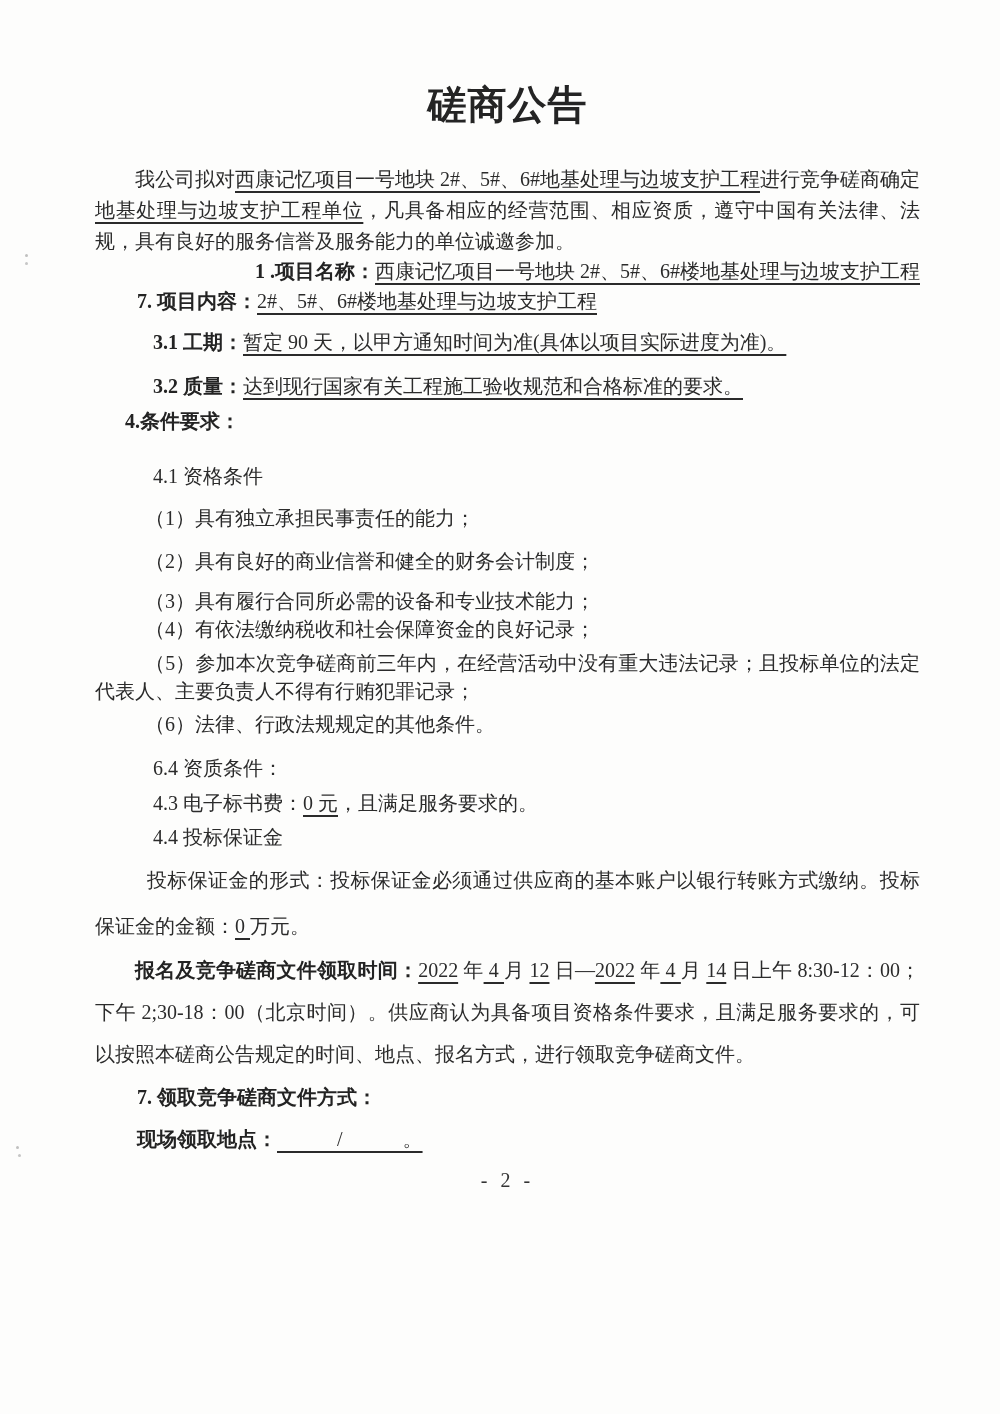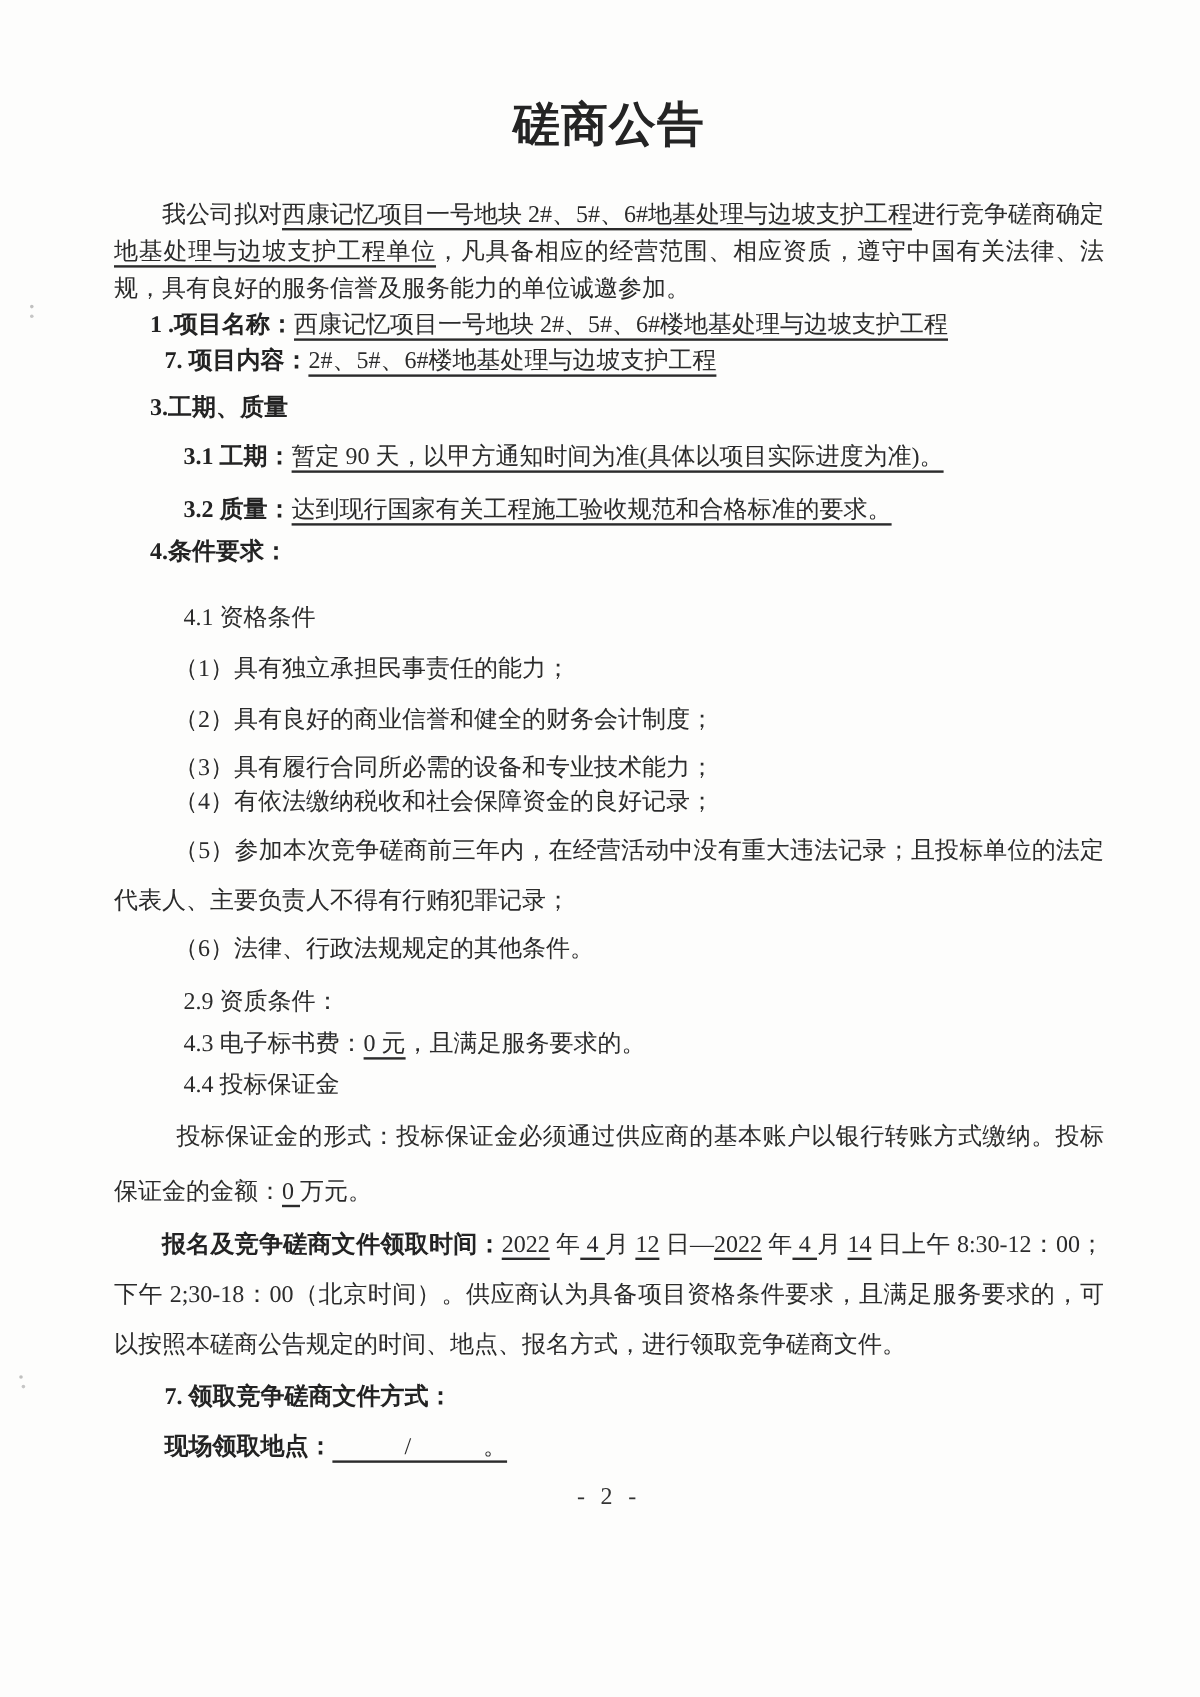--- a/index.html
+++ b/index.html
@@ -22,32 +22,32 @@
     line-height:50px;
     color:#242424;
     letter-spacing:1px;
   }
   .line{line-height:28px;}
   .para{text-align:justify;}
   .u{text-decoration:underline;text-decoration-thickness:1.5px;text-underline-offset:5px;}
   .b{font-weight:bold;color:#232323;}
 
   .p-intro{margin-top:34px;line-height:31px;text-indent:40px;}
-  .l-item1{margin-top:0;margin-left:30px;}
+  .l-item1{margin-top:0;margin-left:18px;text-align:right;}
   .l-item2{margin-top:2px;margin-left:42px;}
   .l-item3{margin-top:11px;margin-left:30px;}
   .l-s31{margin-top:13px;margin-left:58px;}
   .l-s32{margin-top:16px;margin-left:58px;}
   .l-item4{margin-top:7px;margin-left:30px;}
   .l-s41{margin-top:27px;margin-left:58px;}
   .l-c1{margin-top:14px;text-indent:50px;}
   .l-c2{margin-top:15px;text-indent:50px;}
   .l-c3{margin-top:12px;text-indent:50px;}
   .l-c4{margin-top:0;text-indent:50px;}
-  .p-c5{margin-top:6px;line-height:42px;text-indent:50px;}
+  .p-c5{margin-top:6px;line-height:28px;text-indent:50px;}
   .l-c6{margin-top:5px;text-indent:50px;}
   .l-s42{margin-top:16px;margin-left:58px;}
   .l-qual{margin-top:0;margin-left:60px;}
   .l-s43{margin-top:7px;margin-left:58px;}
   .l-s44{margin-top:6px;margin-left:58px;}
   .p-deposit{margin-top:6px;line-height:46px;text-indent:52px;}
   .p-schedule{margin-top:0;line-height:42px;text-indent:40px;}
   .l-item5{margin-top:8px;margin-left:42px;}
   .l-pickup{margin-top:14px;margin-left:42px;}
   .pageno{margin-top:16px;text-align:center;letter-spacing:4px;color:#333;}
@@ -64,38 +64,37 @@
   <div class="speck speck2"></div>
 
   <div class="doc-title">磋商公告</div>
 
   <div class="para p-intro"><span>我公司拟对</span><span class="u">西康记忆项目一号地块 2#、5#、6#地基处理与边坡支护工程</span><span>进行竞争磋商确定</span><span class="u">地基处理与边坡支护工程单位</span><span>，凡具备相应的经营范围、相应资质，遵守中国有关法律、法规，具有良好的服务信誉及服务能力的单位诚邀参加。</span></div>
 
   <div class="line l-item1"><span class="b">1 .项目名称：</span><span class="u">西康记忆项目一号地块 2#、5#、6#楼地基处理与边坡支护工程</span></div>
 
   <div class="line l-item2"><span class="b">7. 项目内容：</span><span class="u">2#、5#、6#楼地基处理与边坡支护工程</span></div>
 
-  <div class="line l-item3"><span class="b">3.工期、质量</span></div>
 
   <div class="line l-s31"><span class="b">3.1 工期：</span><span class="u">暂定 90 天，以甲方通知时间为准(具体以项目实际进度为准)。</span></div>
 
   <div class="line l-s32"><span class="b">3.2 质量：</span><span class="u">达到现行国家有关工程施工验收规范和合格标准的要求。</span></div>
 
   <div class="line l-item4"><span class="b">4.条件要求：</span></div>
 
   <div class="line l-s41"><span>4.1 资格条件</span></div>
 
   <div class="line l-c1 para">（1）具有独立承担民事责任的能力；</div>
   <div class="line l-c2 para">（2）具有良好的商业信誉和健全的财务会计制度；</div>
   <div class="line l-c3 para">（3）具有履行合同所必需的设备和专业技术能力；</div>
   <div class="line l-c4 para">（4）有依法缴纳税收和社会保障资金的良好记录；</div>
   <div class="para p-c5">（5）参加本次竞争磋商前三年内，在经营活动中没有重大违法记录；且投标单位的法定代表人、主要负责人不得有行贿犯罪记录；</div>
   <div class="line l-c6 para">（6）法律、行政法规规定的其他条件。</div>
 
-  <div class="line l-s42"><span>2.9 资质条件：</span></div>
+  <div class="line l-s42"><span>6.4 资质条件：</span></div>
 
 
   <div class="line l-s43"><span>4.3 电子标书费：</span><span class="u">0 元</span><span>，且满足服务要求的。</span></div>
 
   <div class="line l-s44"><span>4.4 投标保证金</span></div>
 
   <div class="para p-deposit"><span>投标保证金的形式：投标保证金必须通过供应商的基本账户以银行转账方式缴纳。投标保证金的金额：</span><span class="u">0&nbsp;</span><span>万元。</span></div>
 
   <div class="para p-schedule"><span class="b">报名及竞争磋商文件领取时间：</span><span class="u">2022</span><span> 年</span><span class="u">&nbsp;4&nbsp;</span><span>月 </span><span class="u">12</span><span> 日—</span><span class="u">2022</span><span> 年</span><span class="u">&nbsp;4&nbsp;</span><span>月 </span><span class="u">14</span><span> 日上午 8:30-12：00；下午 2;30-18：00（北京时间）。供应商认为具备项目资格条件要求，且满足服务要求的，可以按照本磋商公告规定的时间、地点、报名方式，进行领取竞争磋商文件。</span></div>
 

